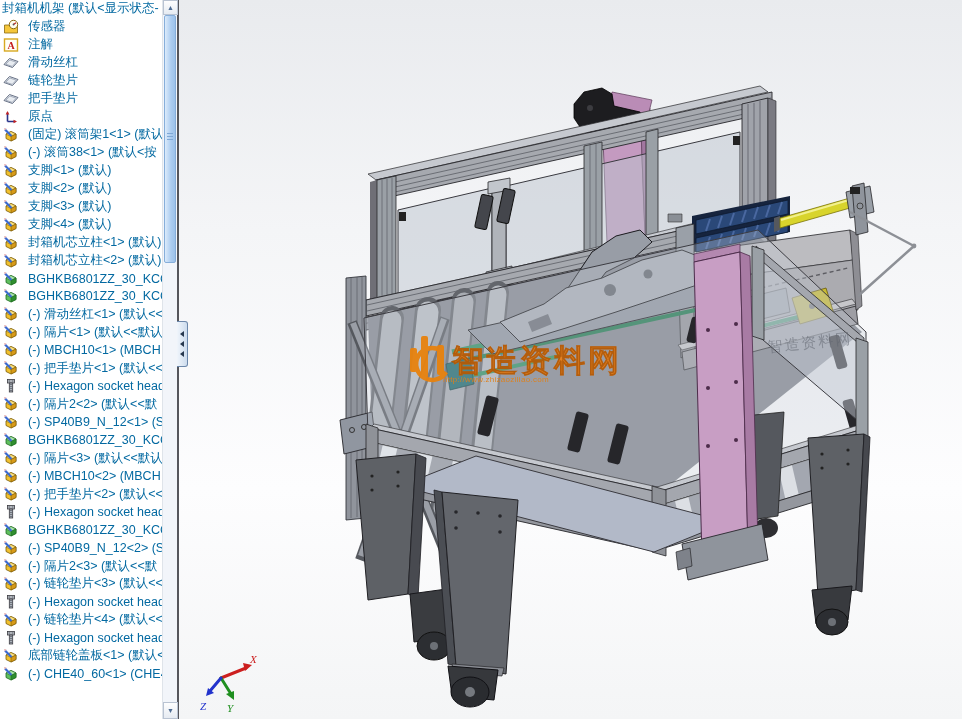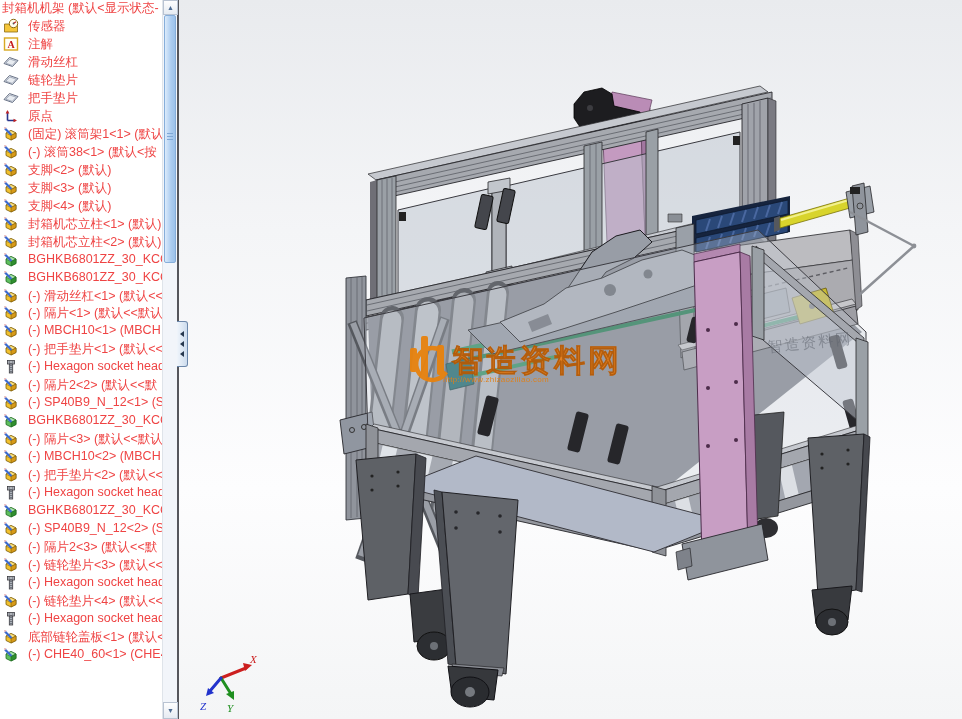--- a/index.html
+++ b/index.html
@@ -2,22 +2,22 @@
 <html><head>
 <meta charset="utf-8">
 <style>
   html,body{margin:0;padding:0;}
   body{width:962px;height:719px;overflow:hidden;position:relative;
        font-family:"Liberation Sans",sans-serif;background:#ffffff;}
 
   
   .tree{position:absolute;left:0;top:0;width:162px;height:719px;background:#ffffff;
         overflow:hidden;z-index:2;}
-  .tree-row{height:17.97px;display:flex;white-space:nowrap;
-            font-size:12.5px;color:#ef4444;padding-left:3px;cursor:default;}
+  .tree-row{height:17.97px;display:flex;align-items:center;white-space:nowrap;
+            font-size:12.5px;color:#0369a1;padding-left:3px;cursor:default;}
   .tree-row.root{padding-left:2px;font-size:12.5px;}
   .tree-row .icon{width:18px;flex:0 0 18px;height:16px;margin-right:7px;}
   .tree-row .icon svg{width:16px;height:16px;display:block;}
   .tree-row .lbl{overflow:hidden;}
 
   
   .scrollbar{position:absolute;left:162px;top:0;width:15px;height:719px;
              background:#f2f5fa;border-left:1px solid #dfe4ea;box-sizing:border-box;z-index:3;}
   .sb-btn{position:absolute;left:0;width:15px;height:15px;box-sizing:border-box;
           background:linear-gradient(#fefefe,#e6ebf2);border:1px solid #b9c3d2;
@@ -127,20 +127,32 @@
         <span class="icon">
           <svg viewBox="0 0 16 16">
             <polygon points="3,7 8,4.5 13,7 13,11.5 8,14 3,11.5" fill="#f2c12e" stroke="#7a5a06" stroke-width="0.8"></polygon>
             <polygon points="3,7 8,4.5 13,7 8,9.5" fill="#fadf7a" stroke="#7a5a06" stroke-width="0.6"></polygon>
             <polygon points="8,9.5 13,7 13,11.5 8,14" fill="#d89a18" stroke="#7a5a06" stroke-width="0.6"></polygon>
             <line x1="2" y1="2.5" x2="8.5" y2="9" stroke="#3a6ad0" stroke-width="2.2"></line>
             <polygon points="1,1 3.6,1.6 1.8,3.4" fill="#e8b0b0"></polygon>
           </svg>
         </span>
         <span class="lbl">(-) 滚筒38&lt;1&gt; (默认&lt;按</span>
+      </div>
+      <div class="tree-row">
+        <span class="icon">
+          <svg viewBox="0 0 16 16">
+            <polygon points="3,7 8,4.5 13,7 13,11.5 8,14 3,11.5" fill="#f2c12e" stroke="#7a5a06" stroke-width="0.8"></polygon>
+            <polygon points="3,7 8,4.5 13,7 8,9.5" fill="#fadf7a" stroke="#7a5a06" stroke-width="0.6"></polygon>
+            <polygon points="8,9.5 13,7 13,11.5 8,14" fill="#d89a18" stroke="#7a5a06" stroke-width="0.6"></polygon>
+            <line x1="2" y1="2.5" x2="8.5" y2="9" stroke="#3a6ad0" stroke-width="2.2"></line>
+            <polygon points="1,1 3.6,1.6 1.8,3.4" fill="#e8b0b0"></polygon>
+          </svg>
+        </span>
+        <span class="lbl">支脚&lt;1&gt; (默认)</span>
       </div>
       <div class="tree-row">
         <span class="icon">
           <svg viewBox="0 0 16 16">
             <polygon points="3,7 8,4.5 13,7 13,11.5 8,14 3,11.5" fill="#f2c12e" stroke="#7a5a06" stroke-width="0.8"></polygon>
             <polygon points="3,7 8,4.5 13,7 8,9.5" fill="#fadf7a" stroke="#7a5a06" stroke-width="0.6"></polygon>
             <polygon points="8,9.5 13,7 13,11.5 8,14" fill="#d89a18" stroke="#7a5a06" stroke-width="0.6"></polygon>
             <line x1="2" y1="2.5" x2="8.5" y2="9" stroke="#3a6ad0" stroke-width="2.2"></line>
             <polygon points="1,1 3.6,1.6 1.8,3.4" fill="#e8b0b0"></polygon>
           </svg>

